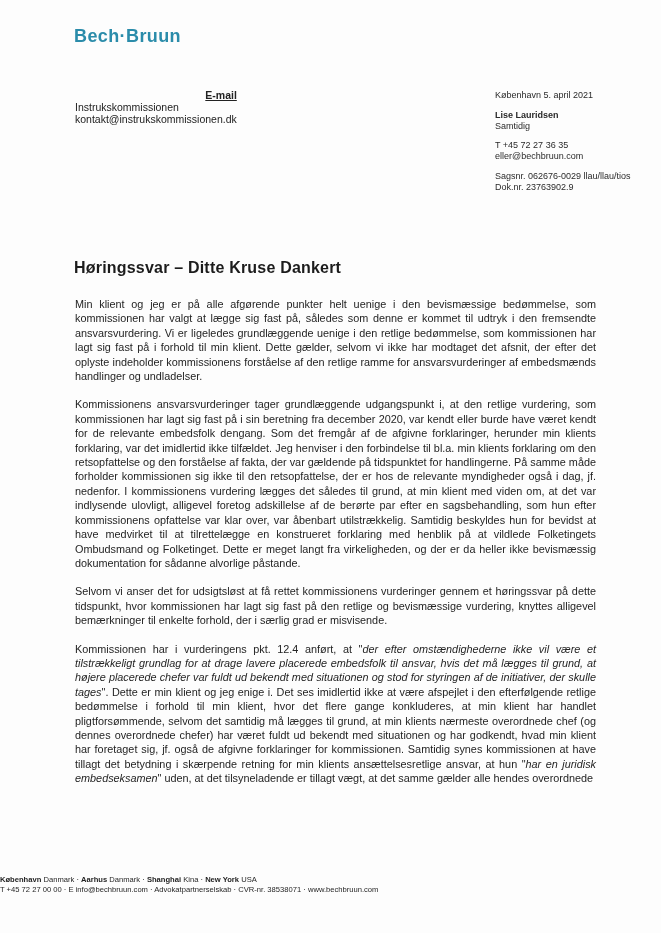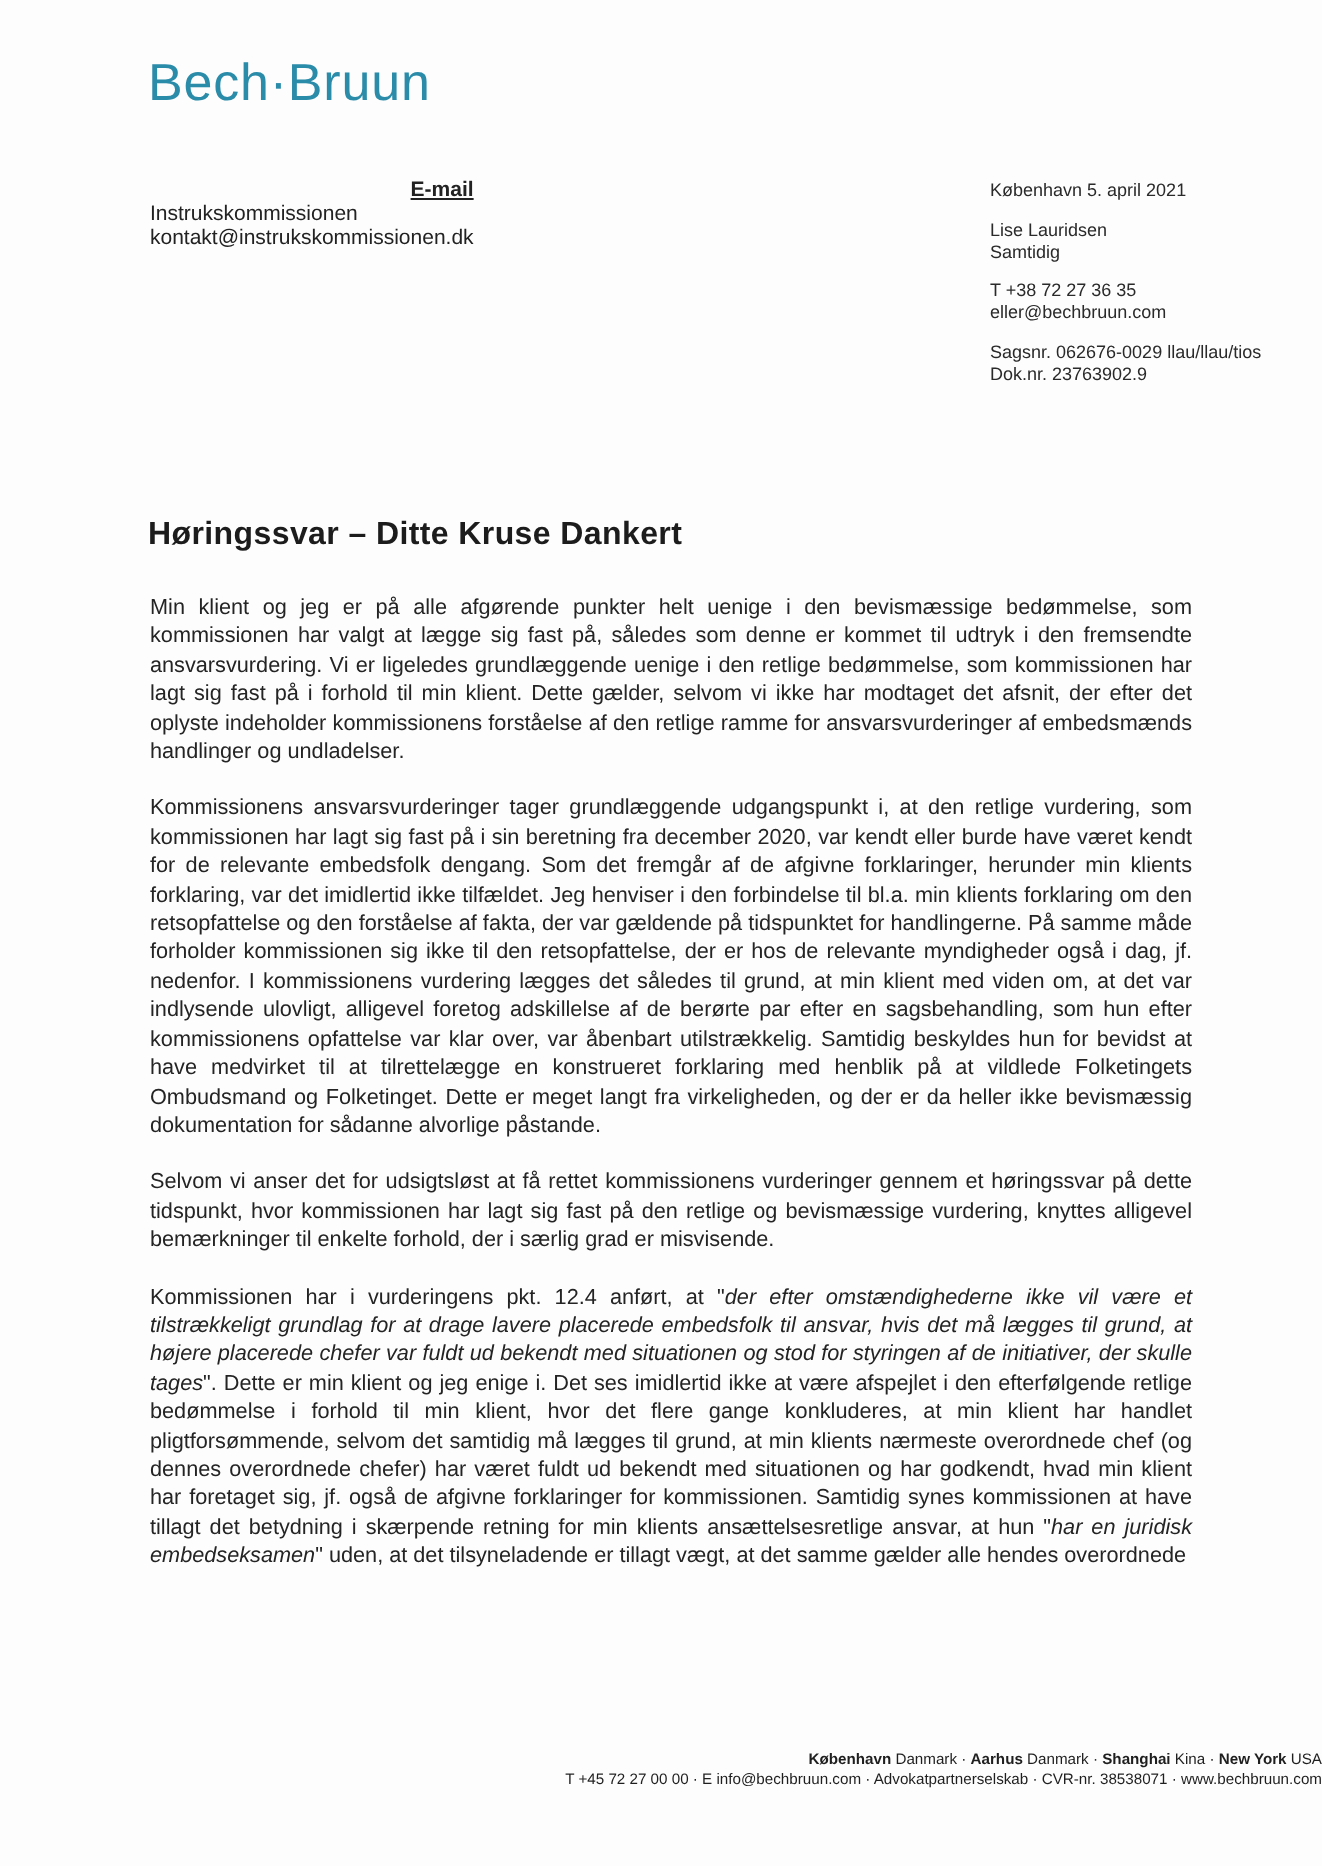--- a/index.html
+++ b/index.html
@@ -7,68 +7,68 @@
   body {
     height:933px;
     background:#fdfdfd;
     font-family:"Liberation Sans", sans-serif;
     color:#222;
     position:relative;
     overflow:hidden;
   }
   .logo {
     position:absolute; left:74px; top:26px;
-    font-size:26px; font-weight:normal; letter-spacing:0.4px;
+    font-size:18px; font-weight:bold; letter-spacing:0.4px;
   }
   .recipient {
     position:absolute; left:75px; top:90px;
     font-size:10.5px; line-height:11.8px;
   }
   .recipient .label { font-weight:bold; text-decoration:underline;text-align:right; }
   .meta {
     position:absolute; left:455px; top:90px;
     font-size:9px; line-height:10.8px; color:#2a2a2a;
   }
   .meta .group { margin-bottom:9px;padding-left:40px; }
-  .meta .bold { font-weight:normal; }
+  .meta .bold { font-weight:bold; }
   .heading {
     position:absolute; left:74px; top:259px;
     font-size:16px; font-weight:bold; letter-spacing:0.2px; color:#1c1c1c;
   }
   .body-text {
     position:absolute; left:75px; top:297px; width:521px;
     font-size:10.85px; line-height:14.4px; text-align:justify; color:#242424;
   }
   .body-text p { margin-bottom:14px; }
   .it { font-style:italic; }
   .b { font-weight:bold; }
   .footer {
     position:absolute; left:0; top:875px; width:661px;
-    text-align:right; font-size:7.6px; line-height:9.8px; color:#1f1f1f;
+    text-align:left; font-size:7.6px; line-height:9.8px; color:#1f1f1f;
   }
 </style>
 </head>
 <body>
 
 <div class="logo" style="color: rgb(43, 140, 170);">Bech·Bruun</div>
 
 <div class="recipient">
   <div class="label">E-mail</div>
   <div>Instrukskommissionen</div>
   <div>kontakt@instrukskommissionen.dk</div>
 </div>
 
 <div class="meta">
   <div class="group">København 5. april 2021</div>
   <div class="group">
     <div class="bold">Lise Lauridsen</div>
     <div>Samtidig</div>
   </div>
   <div class="group">
-    <div>T +38 72 27 36 35</div>
+    <div>T +45 72 27 36 35</div>
     <div>eller@bechbruun.com</div>
   </div>
   <div class="group">
     <div>Sagsnr. 062676-0029 llau/llau/tios</div>
     <div>Dok.nr. 23763902.9</div>
   </div>
 </div>
 
 <h1 class="heading">Høringssvar – Ditte Kruse Dankert</h1>
 

